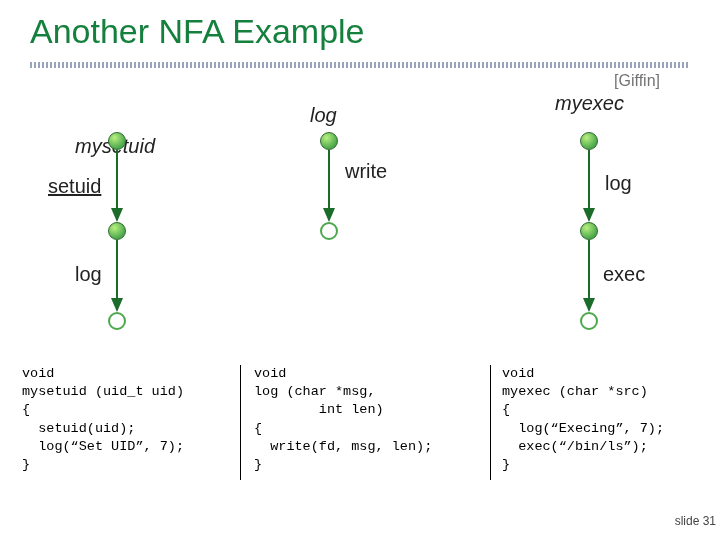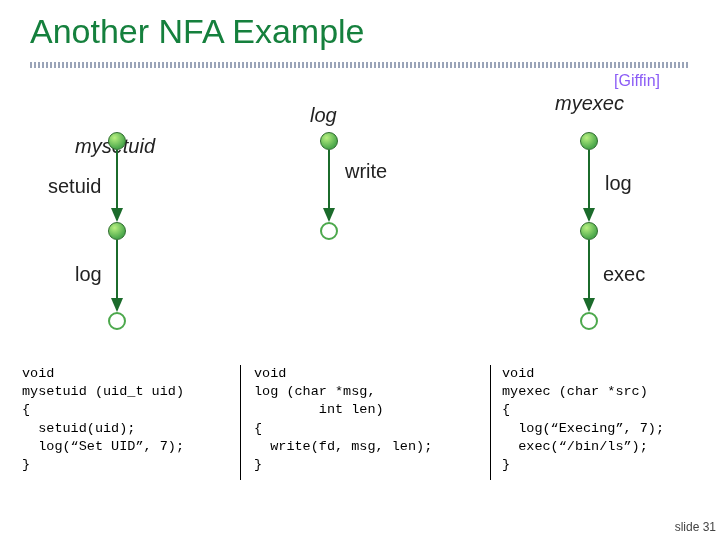--- a/index.html
+++ b/index.html
@@ -26,21 +26,21 @@
     top: 62px;
     width: 660px;
     height: 6px;
     background: repeating-linear-gradient(90deg, #9aa4b8 0 2px, #fff 2px 4px);
   }
   .citation {
     position: absolute;
     right: 60px;
     top: 72px;
     font-size: 16px;
-    color: #8b5cf6;
+    color: #737373;
   }
   .italic { font-style: italic; }
   .label {
     position: absolute;
     font-size: 20px;
     color: #222;
   }
   .node {
     position: absolute;
     width: 18px;
@@ -69,21 +69,21 @@
     font-weight: normal;
   }
   .vline {
     position: absolute;
     width: 1px;
     background: #000;
   }
   .slide-num {
     position: absolute;
     right: 4px;
-    bottom: 6px;
+    bottom: 12px;
     font-size: 12px;
     color: #444;
   }
 </style>
 </head>
 <body>
 
 <div class="title">Another NFA Example</div>
 <div class="title-underline"></div>
 <div class="citation">[Giffin]</div>
@@ -114,21 +114,21 @@
 
   <line x1="117" y1="240" x2="117" y2="310" stroke="#1b6b2b" stroke-width="2" marker-end="url(#ah)"></line>
 
   <line x1="329" y1="150" x2="329" y2="220" stroke="#1b6b2b" stroke-width="2" marker-end="url(#ah)"></line>
 
   <line x1="589" y1="150" x2="589" y2="220" stroke="#1b6b2b" stroke-width="2" marker-end="url(#ah)"></line>
 
   <line x1="589" y1="240" x2="589" y2="310" stroke="#1b6b2b" stroke-width="2" marker-end="url(#ah)"></line>
 </svg>
 
-<div class="label" style="left:48px; top:175px;">setuid</div>
+<div class="label" style="left:48px; top:175px;text-decoration:underline;">setuid</div>
 <div class="label" style="left:75px; top:263px;">log</div>
 <div class="label" style="left:345px; top:160px;">write</div>
 <div class="label" style="left:605px; top:172px;">log</div>
 <div class="label" style="left:603px; top:263px;">exec</div>
 
 <div class="code-block" style="left:22px; top:365px;">void
 mysetuid (uid_t uid)
 {
   setuid(uid);
   log(“Set UID”, 7);

